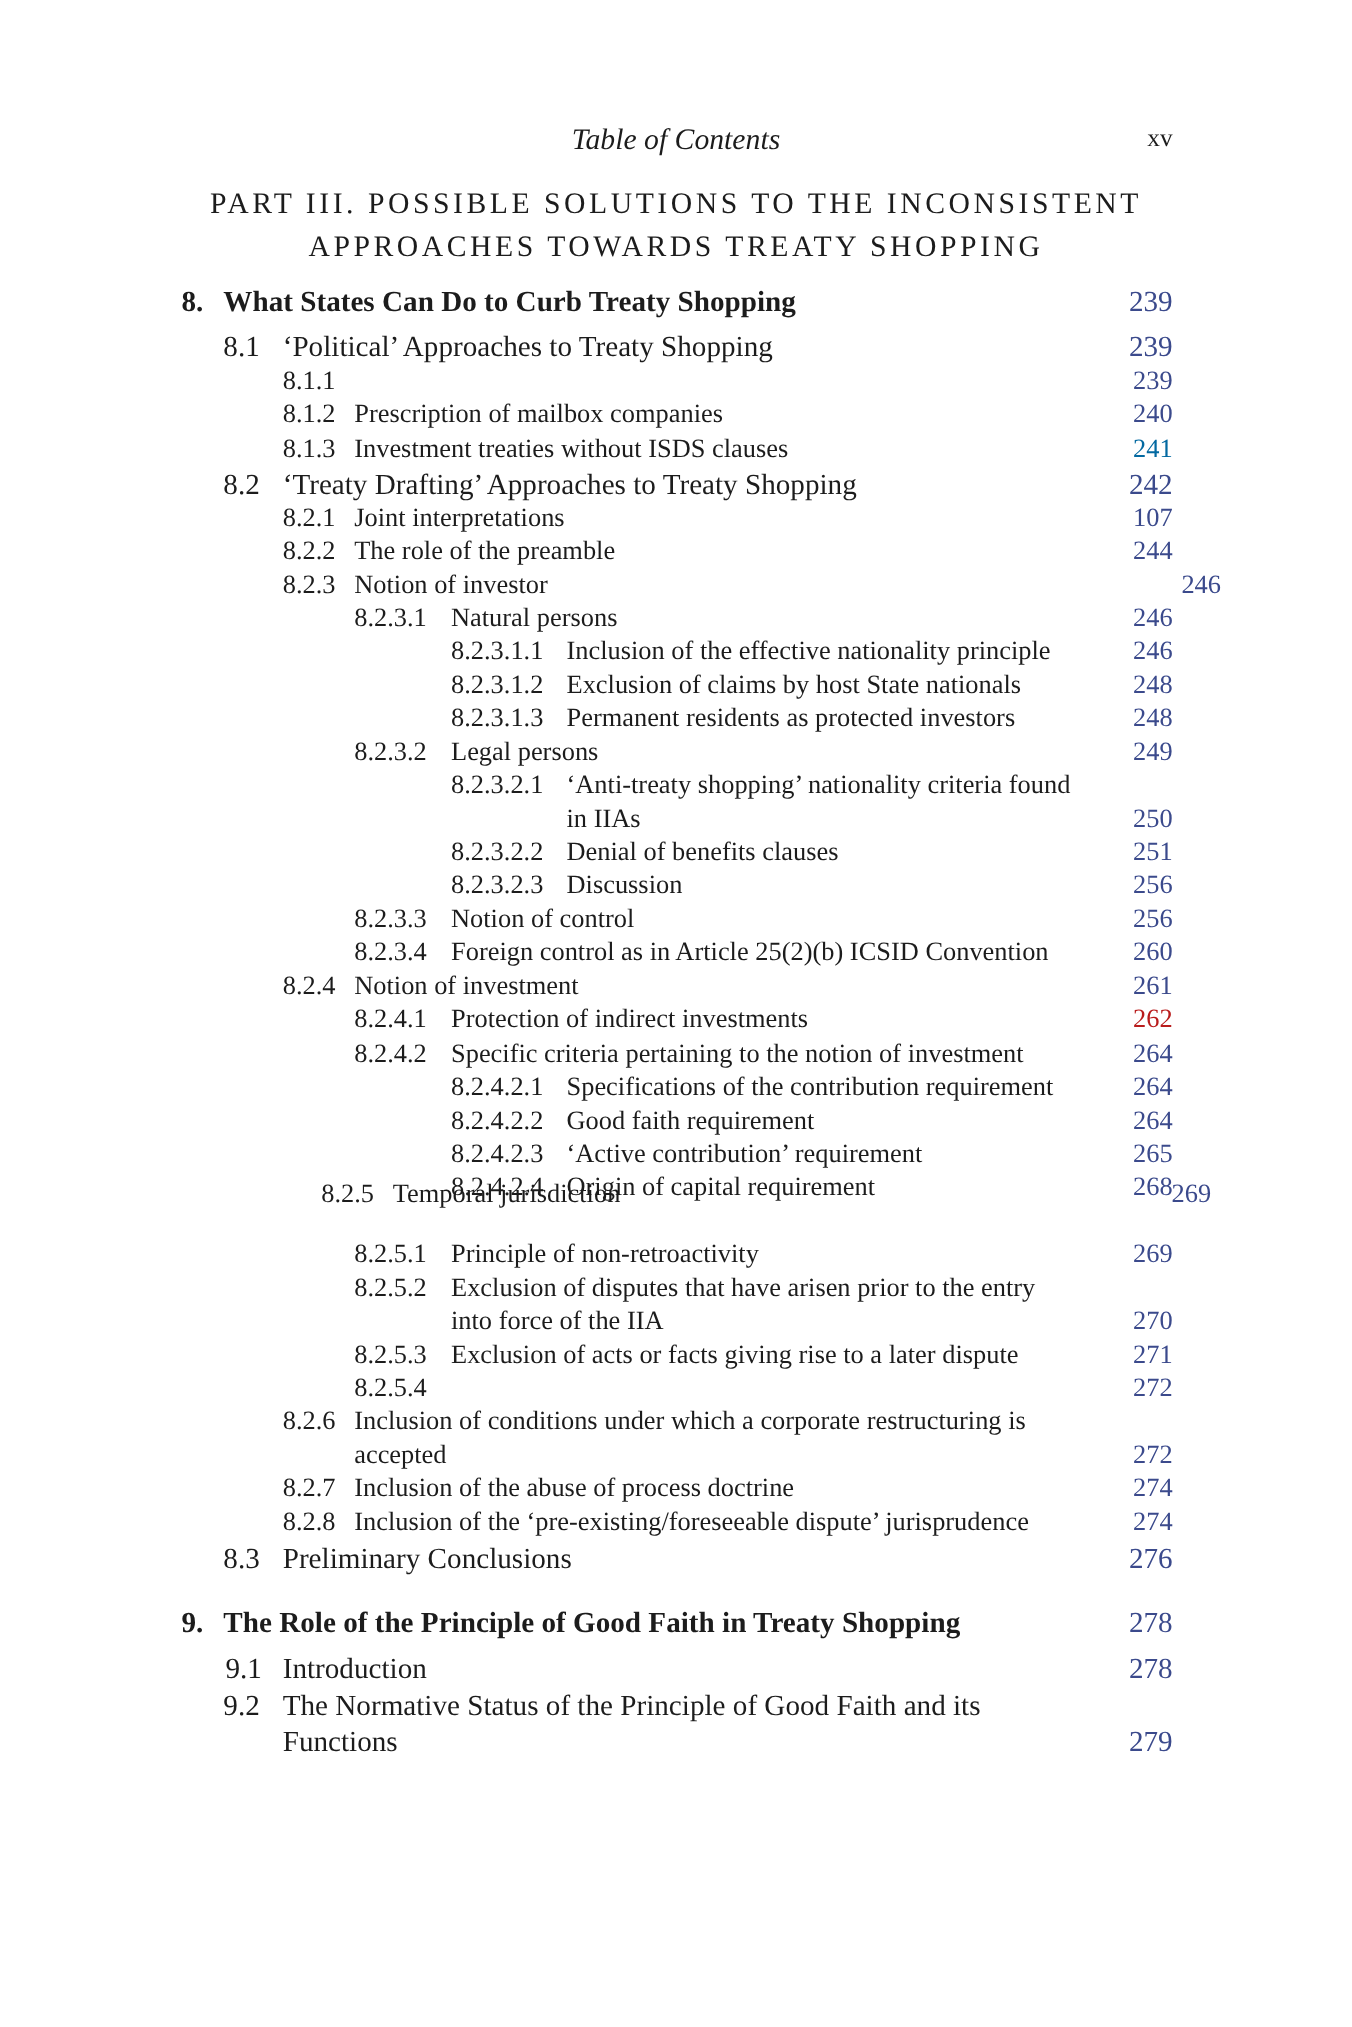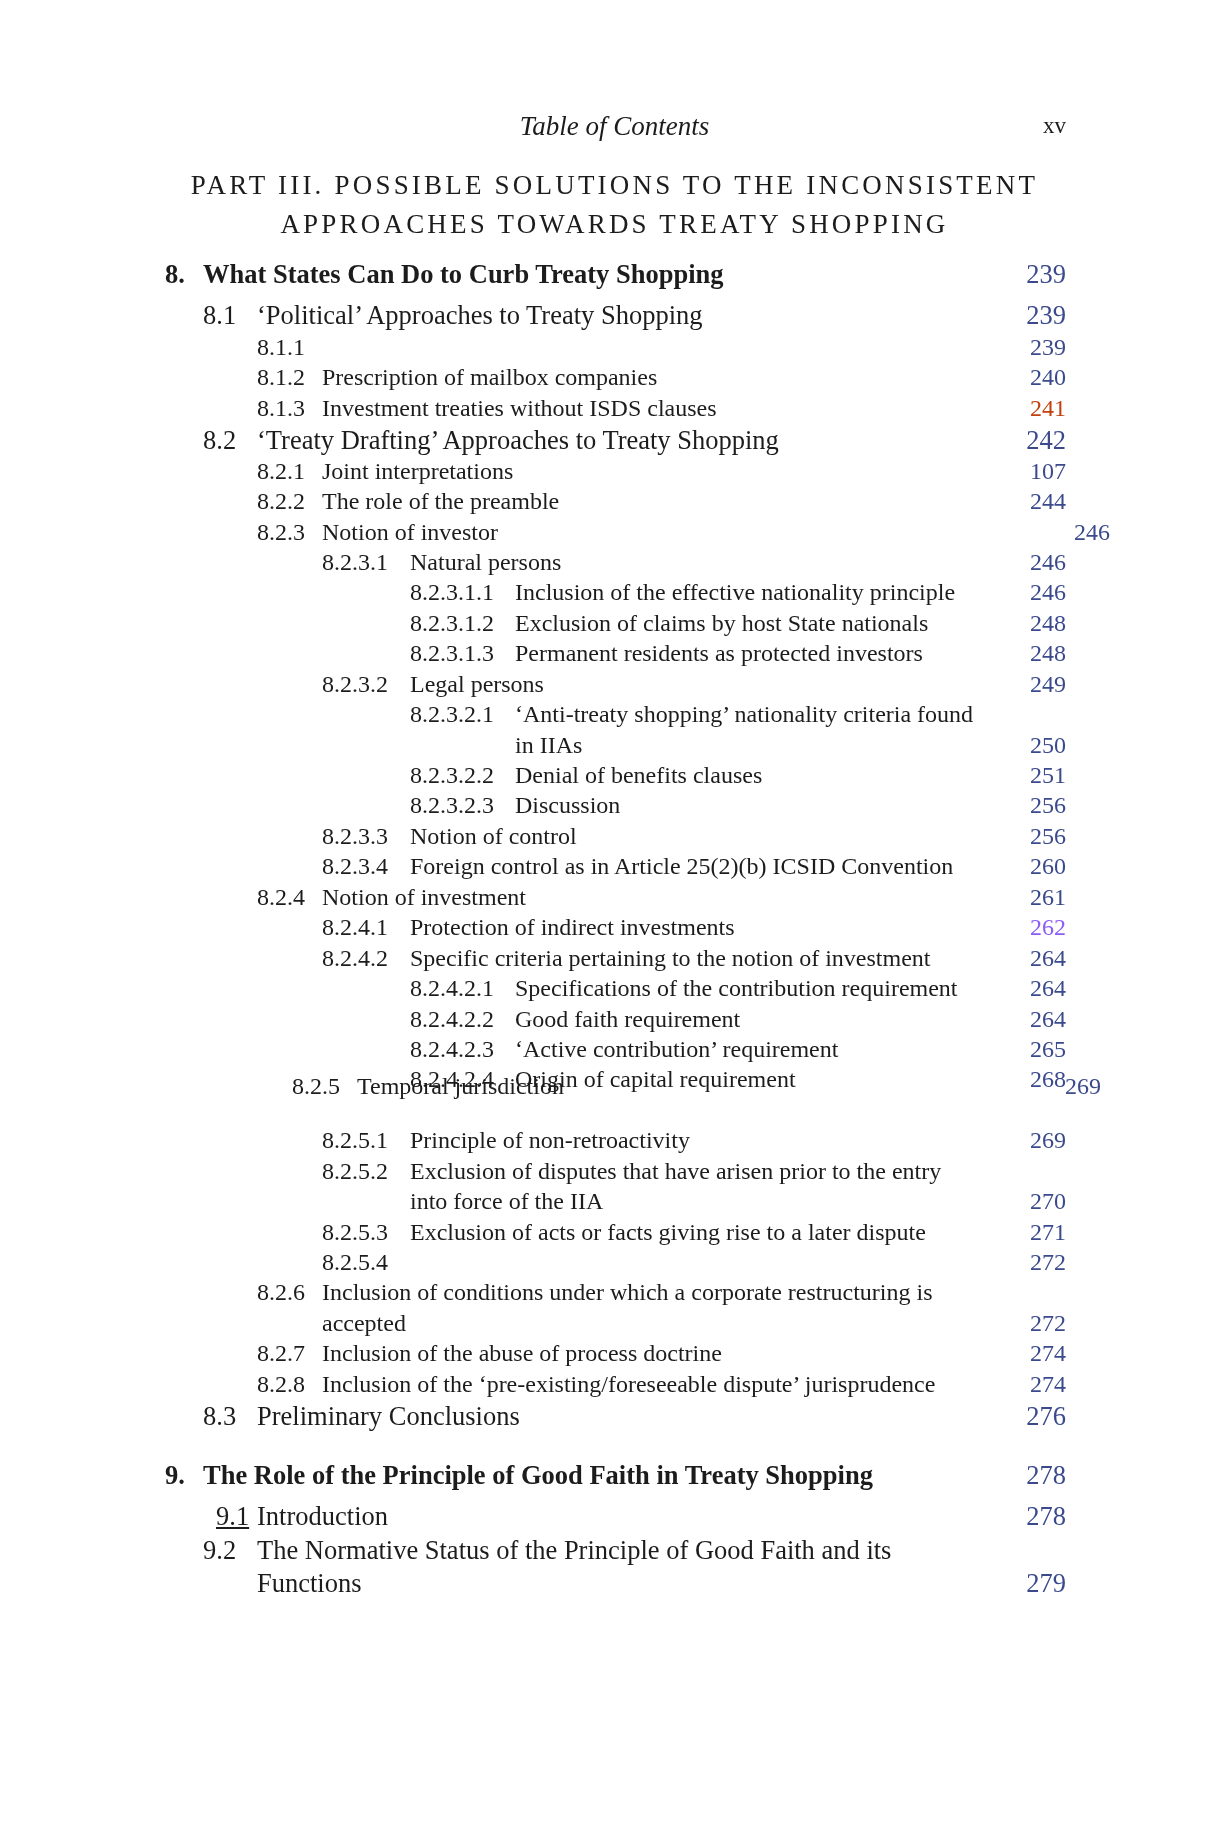--- a/index.html
+++ b/index.html
@@ -43,21 +43,21 @@
       <span class="pg" style="color: rgb(59, 74, 140);">239</span>
     </div>
     <div class="row sub" style="top: 361px;">
       <span class="num" style="left: 257px;">8.1.2</span>
       <span class="title" style="left: 322px;">Prescription of mailbox companies</span>
       <span class="pg" style="color: rgb(59, 74, 140);">240</span>
     </div>
     <div class="row sub" style="top: 392px;">
       <span class="num" style="left: 257px;">8.1.3</span>
       <span class="title" style="left: 322px;">Investment treaties without ISDS clauses</span>
-      <span class="pg" style="color: #c2410c;">241</span>
+      <span class="pg" style="color: #0369a1;">241</span>
     </div>
     <div class="row sec" style="top: 424px;">
       <span class="num" style="left: 203px;">8.2</span>
       <span class="title" style="left: 257px;">‘Treaty Drafting’ Approaches to Treaty Shopping</span>
       <span class="pg" style="color: rgb(59, 74, 140);">242</span>
     </div>
     <div class="row sub" style="top: 455px;">
       <span class="num" style="left: 257px;">8.2.1</span>
       <span class="title" style="left: 322px;">Joint interpretations</span>
       <span class="pg" style="color: rgb(59, 74, 140);">107</span>
@@ -126,21 +126,21 @@
       <span class="pg" style="color: rgb(59, 74, 140); margin-left: 33px;">260</span>
     </div>
     <div class="row sub" style="top: 881px;">
       <span class="num" style="left: 257px;">8.2.4</span>
       <span class="title" style="left: 322px;">Notion of investment</span>
       <span class="pg" style="color: rgb(59, 74, 140);">261</span>
     </div>
     <div class="row sub" style="top: 911px;">
       <span class="num" style="left: 322px;">8.2.4.1</span>
       <span class="title" style="left: 410px;">Protection of indirect investments</span>
-      <span class="pg" style="color: #8b5cf6;">262</span>
+      <span class="pg" style="color: #b91c1c;">262</span>
     </div>
     <div class="row sub" style="top: 942px;">
       <span class="num" style="left: 322px;">8.2.4.2</span>
       <span class="title" style="left: 410px;">Specific criteria pertaining to the notion of investment</span>
       <span class="pg" style="color: rgb(59, 74, 140);">264</span>
     </div>
     <div class="row sub" style="top: 972px;">
       <span class="num" style="left: 410px;">8.2.4.2.1</span>
       <span class="title" style="left: 515px;">Specifications of the contribution requirement</span>
       <span class="pg" style="color: rgb(59, 74, 140);">264</span>
@@ -209,21 +209,21 @@
       <span class="num" style="left: 203px;">8.3</span>
       <span class="title" style="left: 257px;">Preliminary Conclusions</span>
       <span class="pg" style="color: rgb(59, 74, 140);">276</span>
     </div>
     <div class="row chap" style="top: 1459px;">
       <span class="num" style="left: 165px;">9.</span>
       <span class="title" style="left: 203px;">The Role of the Principle of Good Faith in Treaty Shopping</span>
       <span class="pg" style="color: rgb(59, 74, 140);">278</span>
     </div>
     <div class="row sec" style="top: 1500px;">
-      <span class="num" style="left: 216px; text-decoration: underline;">9.1</span>
+      <span class="num" style="left: 205px;">9.1</span>
       <span class="title" style="left: 257px;">Introduction</span>
       <span class="pg" style="color: rgb(59, 74, 140);">278</span>
     </div>
     <div class="row sec" style="top: 1534px;">
       <span class="num" style="left: 203px;">9.2</span>
       <span class="title" style="left: 257px;">The Normative Status of the Principle of Good Faith and its</span>
     </div>
     <div class="row sec" style="top: 1567px;">
       <span class="title" style="left: 257px;">Functions</span>
       <span class="pg" style="color: rgb(59, 74, 140);">279</span>

